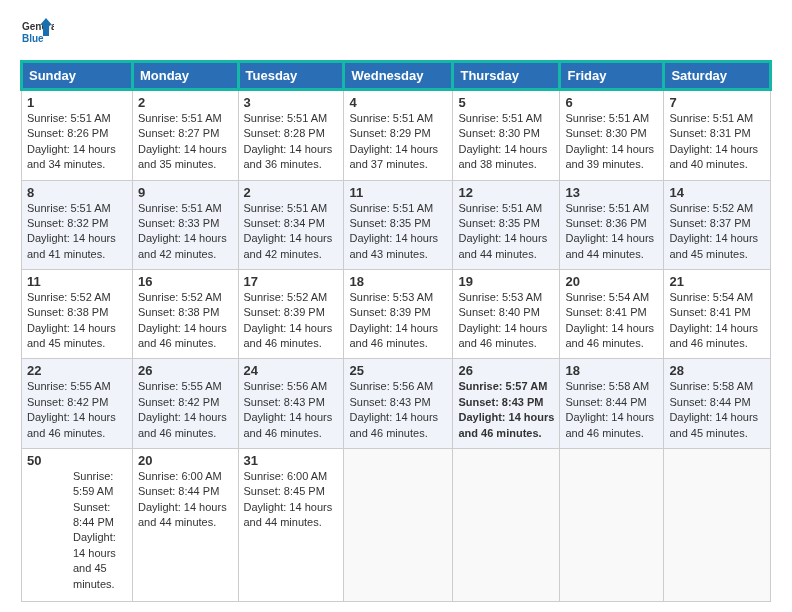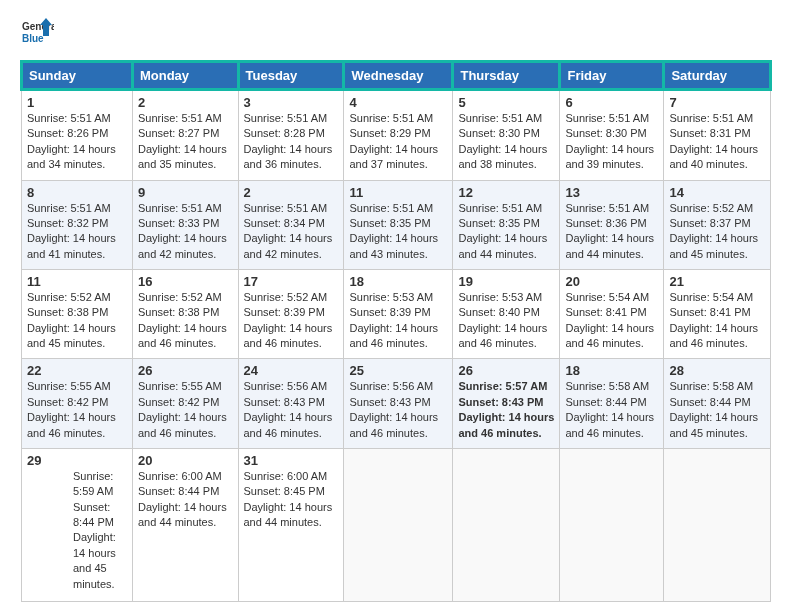--- a/index.html
+++ b/index.html
@@ -314,21 +314,21 @@
           <td>
             <div class="day-number">28</div>
             <div class="day-info" style="white-space: pre-line;">Sunrise: 5:58 AM
 Sunset: 8:44 PM
 Daylight: 14 hours
 and 45 minutes.</div>
           </td>
         </tr>
         <tr>
           <td>
-            <div class="day-number">29</div>
+            <div class="day-number">50</div>
             <div class="day-info" style="white-space: pre-line; margin-left: 46px;">Sunrise: 5:59 AM
 Sunset: 8:44 PM
 Daylight: 14 hours
 and 45 minutes.</div>
           </td>
           <td>
             <div class="day-number">20</div>
             <div class="day-info" style="white-space: pre-line;">Sunrise: 6:00 AM
 Sunset: 8:44 PM
 Daylight: 14 hours

